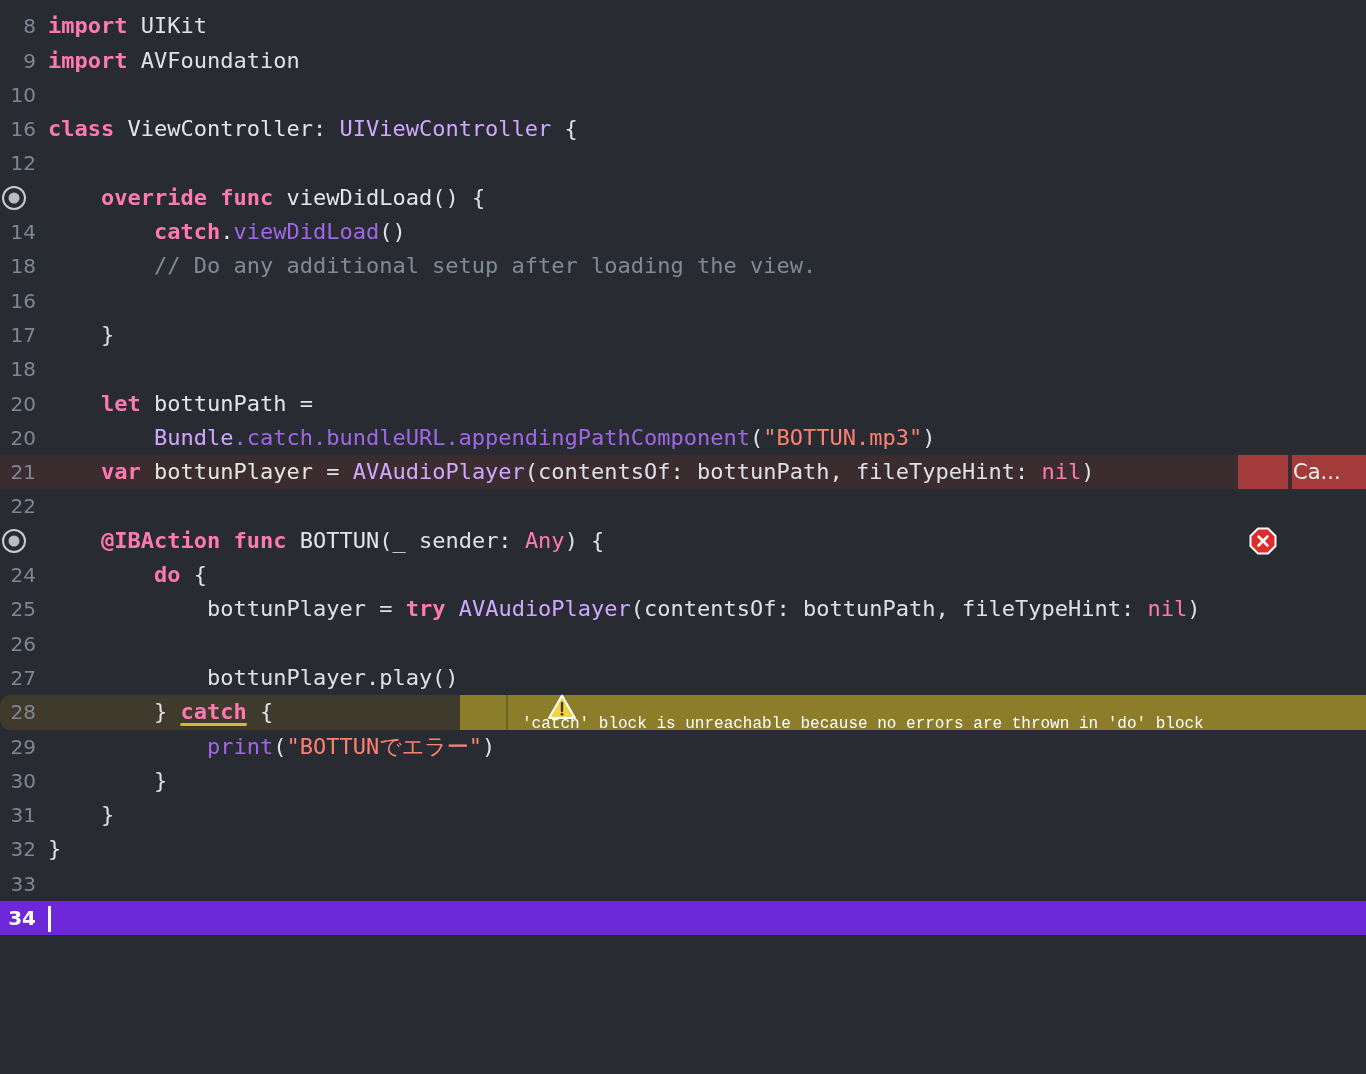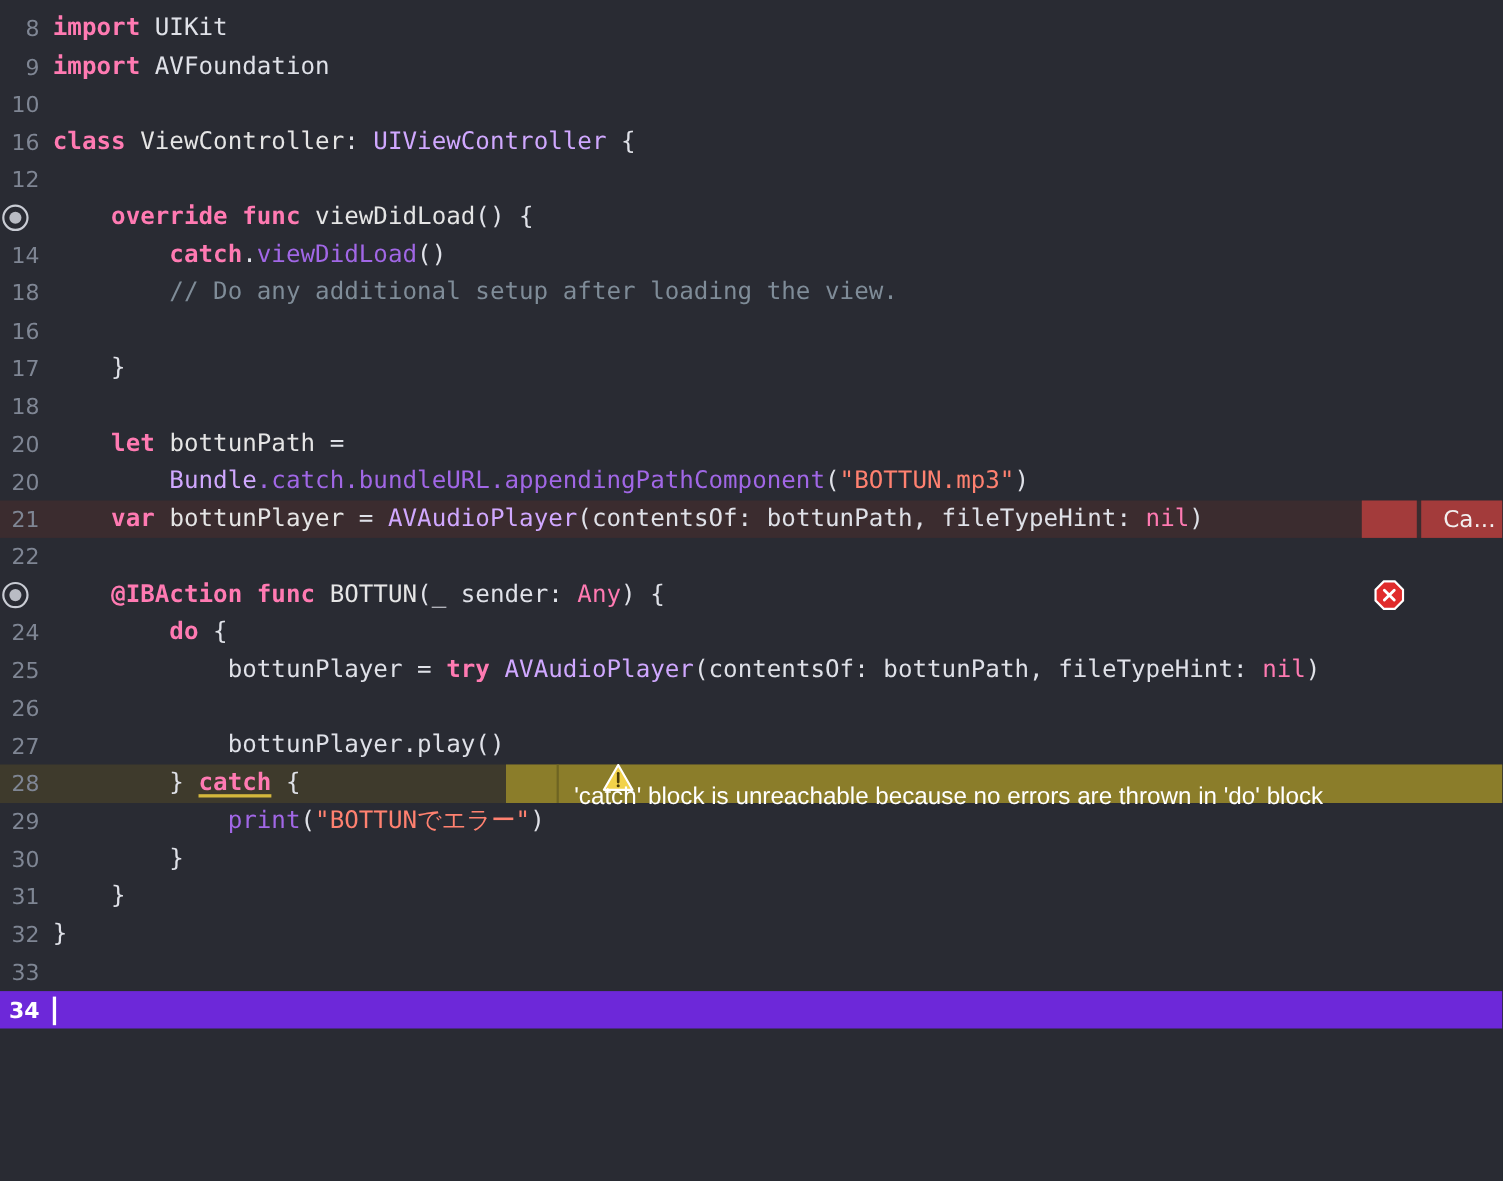--- a/index.html
+++ b/index.html
@@ -54,21 +54,21 @@
   .content {
     position: absolute;
     left: 48px; top: 0;
     height: 100%;
     white-space: pre;
     color: #dfe1e8;
   }
 
   
   .line.err  { background: #3b2c2f; }
-  .line.warn { background: #3e3a2c; }
+  .line.warn { background: #3e3a2c; border-radius: 10px; }
   .line.cur  { background: #6d28d9; }
 
   
   .kw   { color: #ff7ab2; font-weight: bold; }       
   .kw2  { color: #ff7ab2; }                          
   .type { color: #d0a8ff; }                          
   .mem  { color: #a167e6; }                          
   .decl { color: #e5e5e5; }                          
   .call { color: #a167e6; }                          
   .str  { color: #ff8170; }                          
@@ -118,21 +118,21 @@
     background: #a33b3b;
     display: flex;
     align-items: center;
     justify-content: center;
   }
   .err-text-box {
     width: 74px;
     background: #a33b3b;
     display: flex;
     align-items: center;
-    padding-left: 20px;
+    padding-left: 1px;
     color: #f2eeee;
     font-size: 21px;
     font-family: "DejaVu Sans", "Liberation Sans", sans-serif;
   }
   .octagon {
     width: 28px; height: 28px;
     position: relative;
   }
   .octagon svg { display: block; }
 
@@ -151,22 +151,22 @@
     display: flex;
     align-items: center;
     justify-content: center;
     border-right: 2px solid #6e6422;
   }
   .warn-text {
     display: flex;
     align-items: center;
     padding-left: 14px;
     color: #ffffff;
-    font-size: 22px;
-    font-family: Liberation Sans, sans-serif;
+    font-size: 16px;
+    font-family: Liberation Mono, monospace;
     white-space: nowrap;
     margin-top: 24px;
   }
 
   
   .caret {
     position: absolute;
     left: 48px;
     top: 5px;
     width: 3px;

